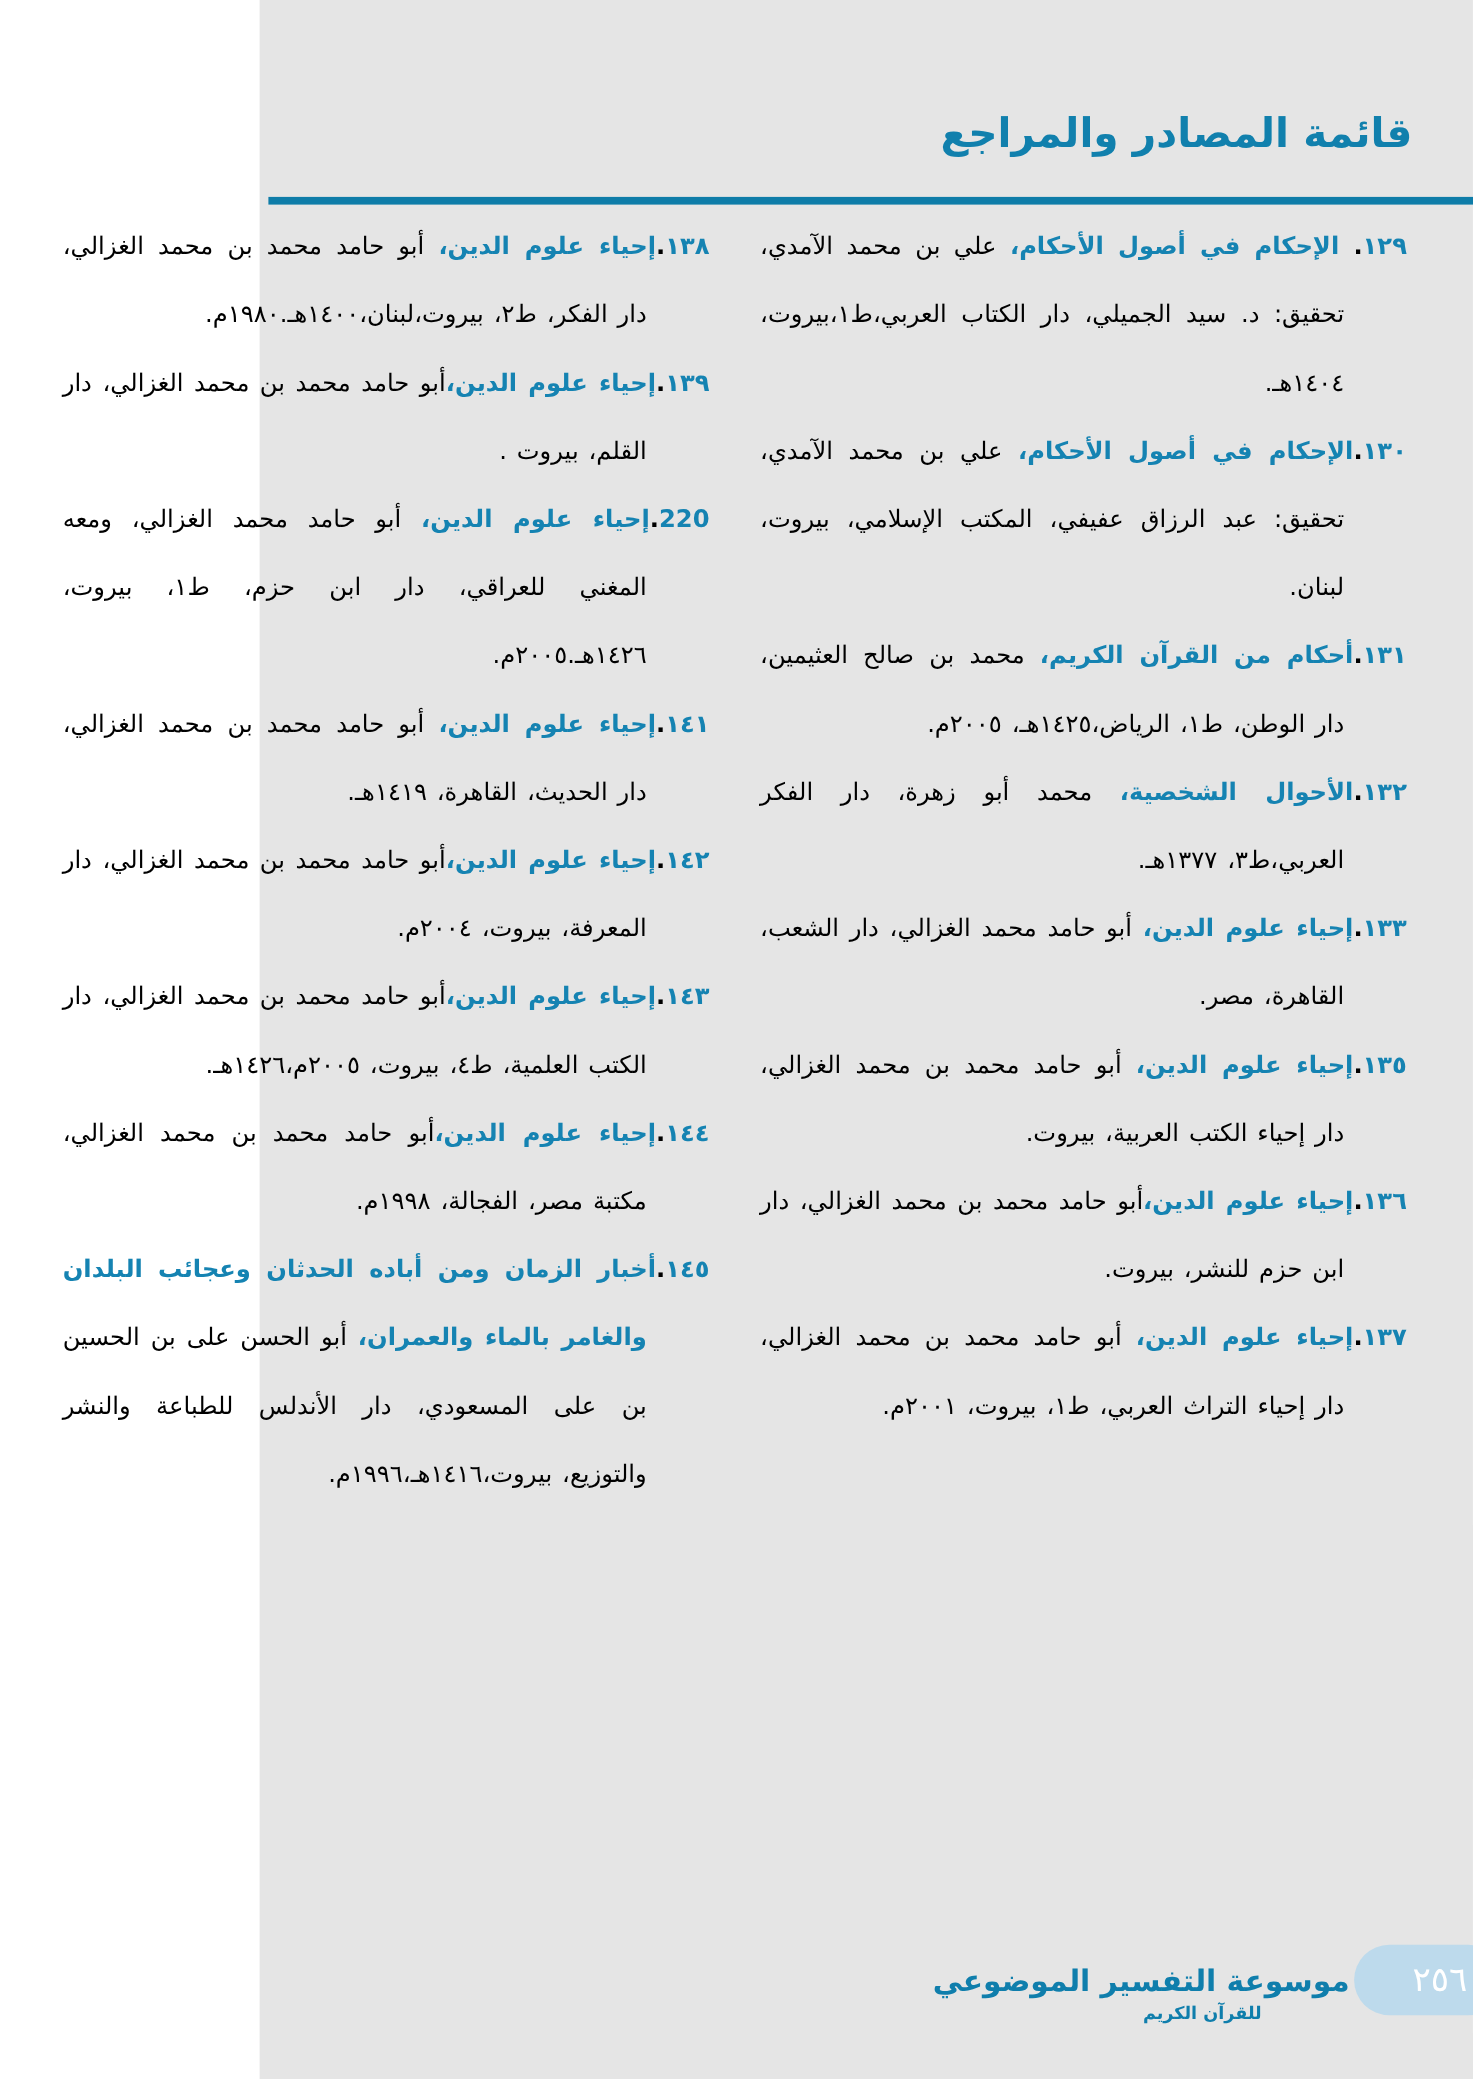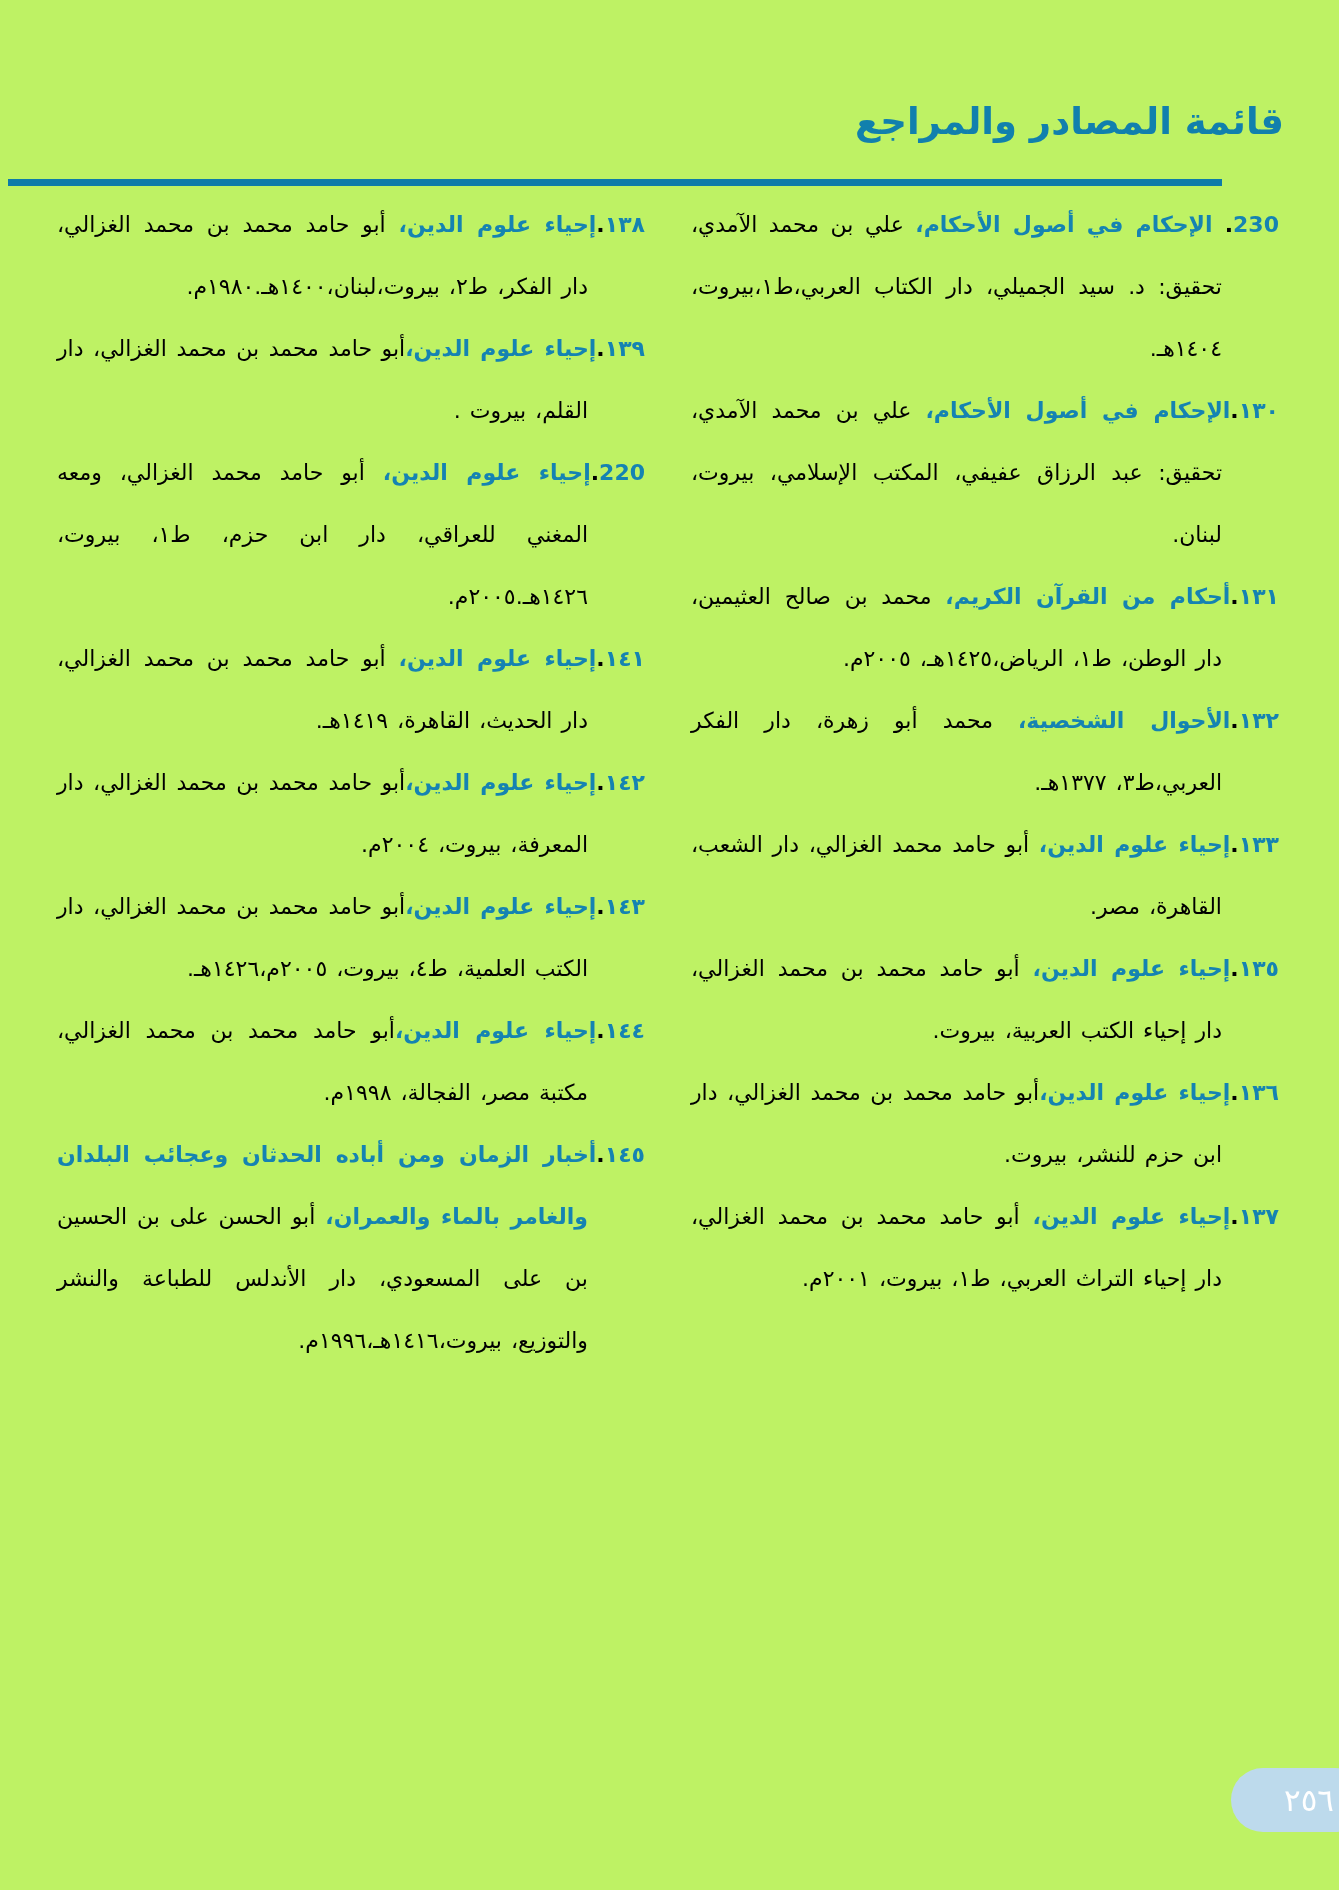--- a/index.html
+++ b/index.html
@@ -3,21 +3,21 @@
 <meta charset="utf-8">
 <style>
   html, body { margin: 0; padding: 0; background: #ffffff; }
   body {
     width: 1339px; height: 1890px;
     font-family: "DejaVu Sans", sans-serif;
     direction: rtl;
     position: relative;
     overflow: hidden;
   }
-  .page { position: relative; width: 1339px; height: 1890px; background: #bef264; }
+  .page { position: relative; width: 1103px; height: 1890px; background: #e5e5e5; }
 
   
   .header-title {
     position: absolute;
     top: 100px; right: 55px;
     color: #1180ad;
     font-size: 37px;
     font-weight: bold;
     letter-spacing: -1px;
   }
@@ -81,39 +81,43 @@
 </head>
 <body>
 
 <div class="page">
 
   <div class="header-title">قائمة المصادر والمراجع</div>
   <div class="header-rule"></div>
 
   <div class="columns">
     <section class="column" id="col-right">
-        <div class="entry"><span class="entry-number">230</span><span class="entry-dot">. </span><span class="entry-title"> الإحكام في أصول الأحكام،</span><span class="entry-body"> علي بن محمد الآمدي، تحقيق: د. سيد الجميلي، دار الكتاب العربي،ط١،بيروت، ١٤٠٤هـ.</span></div>
+        <div class="entry"><span class="entry-number">١٢٩</span><span class="entry-dot">. </span><span class="entry-title"> الإحكام في أصول الأحكام،</span><span class="entry-body"> علي بن محمد الآمدي، تحقيق: د. سيد الجميلي، دار الكتاب العربي،ط١،بيروت، ١٤٠٤هـ.</span></div>
         <div class="entry"><span class="entry-number">١٣٠</span><span class="entry-dot">.</span><span class="entry-title">الإحكام في أصول الأحكام،</span><span class="entry-body"> علي بن محمد الآمدي، تحقيق: عبد الرزاق عفيفي، المكتب الإسلامي، بيروت، لبنان.</span></div>
         <div class="entry"><span class="entry-number">١٣١</span><span class="entry-dot">.</span><span class="entry-title">أحكام من القرآن الكريم،</span><span class="entry-body"> محمد بن صالح العثيمين، دار الوطن، ط١، الرياض،١٤٢٥هـ، ٢٠٠٥م.</span></div>
         <div class="entry"><span class="entry-number">١٣٢</span><span class="entry-dot">.</span><span class="entry-title">الأحوال الشخصية،</span><span class="entry-body"> محمد أبو زهرة، دار الفكر العربي،ط٣، ١٣٧٧هـ.</span></div>
         <div class="entry"><span class="entry-number">١٣٣</span><span class="entry-dot">.</span><span class="entry-title">إحياء علوم الدين،</span><span class="entry-body"> أبو حامد محمد الغزالي، دار الشعب، القاهرة، مصر.</span></div>
         <div class="entry"><span class="entry-number">١٣٥</span><span class="entry-dot">.</span><span class="entry-title">إحياء علوم الدين،</span><span class="entry-body"> أبو حامد محمد بن محمد الغزالي، دار إحياء الكتب العربية، بيروت.</span></div>
         <div class="entry"><span class="entry-number">١٣٦</span><span class="entry-dot">.</span><span class="entry-title">إحياء علوم الدين،</span><span class="entry-body">أبو حامد محمد بن محمد الغزالي، دار ابن حزم للنشر، بيروت.</span></div>
         <div class="entry"><span class="entry-number">١٣٧</span><span class="entry-dot">.</span><span class="entry-title">إحياء علوم الدين،</span><span class="entry-body"> أبو حامد محمد بن محمد الغزالي، دار إحياء التراث العربي، ط١، بيروت، ٢٠٠١م.</span></div>
       </section>
     <section class="column" id="col-left">
         <div class="entry"><span class="entry-number">١٣٨</span><span class="entry-dot">.</span><span class="entry-title">إحياء علوم الدين،</span><span class="entry-body"> أبو حامد محمد بن محمد الغزالي، دار الفكر، ط٢، بيروت،لبنان،١٤٠٠هـ.١٩٨٠م.</span></div>
         <div class="entry"><span class="entry-number">١٣٩</span><span class="entry-dot">.</span><span class="entry-title">إحياء علوم الدين،</span><span class="entry-body">أبو حامد محمد بن محمد الغزالي، دار القلم، بيروت .</span></div>
         <div class="entry"><span class="entry-number">220</span><span class="entry-dot">.</span><span class="entry-title">إحياء علوم الدين،</span><span class="entry-body"> أبو حامد محمد الغزالي، ومعه المغني للعراقي، دار ابن حزم، ط١، بيروت، ١٤٢٦هـ.٢٠٠٥م.</span></div>
         <div class="entry"><span class="entry-number">١٤١</span><span class="entry-dot">.</span><span class="entry-title">إحياء علوم الدين،</span><span class="entry-body"> أبو حامد محمد بن محمد الغزالي، دار الحديث، القاهرة، ١٤١٩هـ.</span></div>
         <div class="entry"><span class="entry-number">١٤٢</span><span class="entry-dot">.</span><span class="entry-title">إحياء علوم الدين،</span><span class="entry-body">أبو حامد محمد بن محمد الغزالي، دار المعرفة، بيروت، ٢٠٠٤م.</span></div>
         <div class="entry"><span class="entry-number">١٤٣</span><span class="entry-dot">.</span><span class="entry-title">إحياء علوم الدين،</span><span class="entry-body">أبو حامد محمد بن محمد الغزالي، دار الكتب العلمية، ط٤، بيروت، ٢٠٠٥م،١٤٢٦هـ.</span></div>
         <div class="entry"><span class="entry-number">١٤٤</span><span class="entry-dot">.</span><span class="entry-title">إحياء علوم الدين،</span><span class="entry-body">أبو حامد محمد بن محمد الغزالي، مكتبة مصر، الفجالة، ١٩٩٨م.</span></div>
         <div class="entry"><span class="entry-number">١٤٥</span><span class="entry-dot">.</span><span class="entry-title">أخبار الزمان ومن أباده الحدثان وعجائب البلدان والغامر بالماء والعمران،</span><span class="entry-body"> أبو الحسن على بن الحسين بن على المسعودي، دار الأندلس للطباعة والنشر والتوزيع، بيروت،١٤١٦هـ،١٩٩٦م.</span></div>
       </section>
   </div>
 
+  <div class="logo">
+    <div class="logo-line1">موسوعة التفسير الموضوعي</div>
+    <div class="logo-line2">للقرآن الكريم</div>
+  </div>
 
   <div class="page-badge">
     <span>٢٥٦</span>
   </div>
 
 </div>
 
 </body></html>

